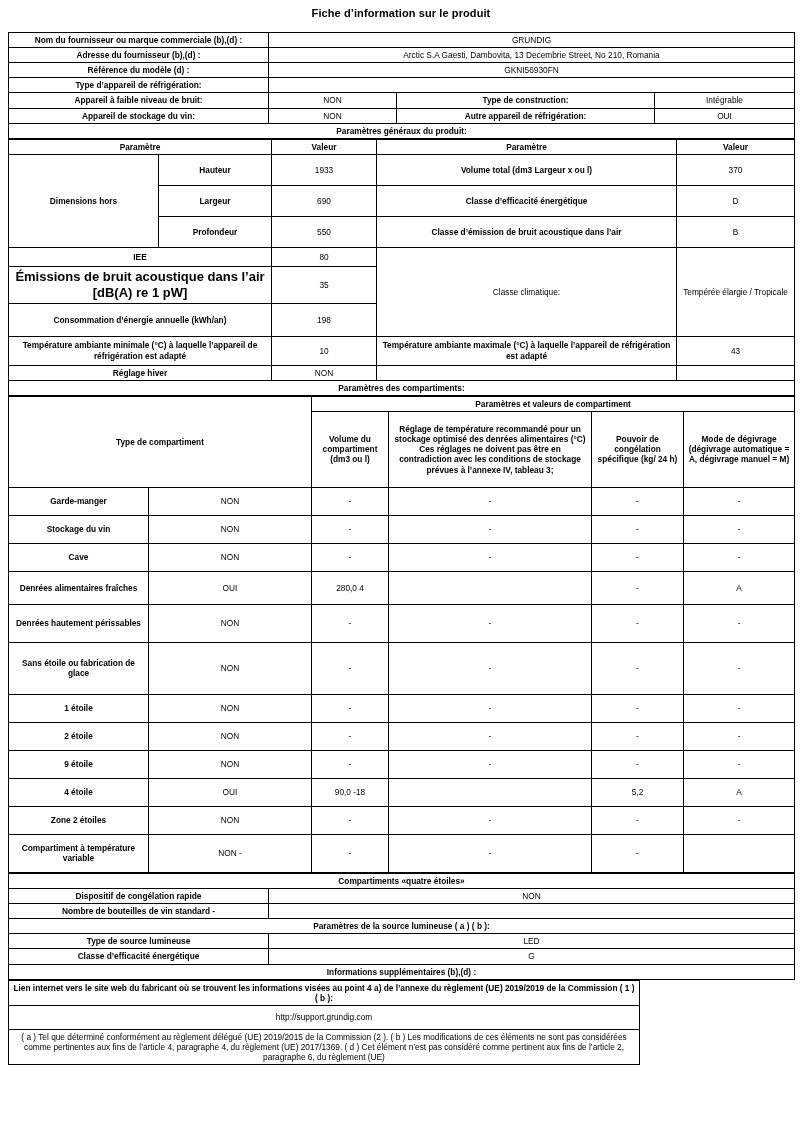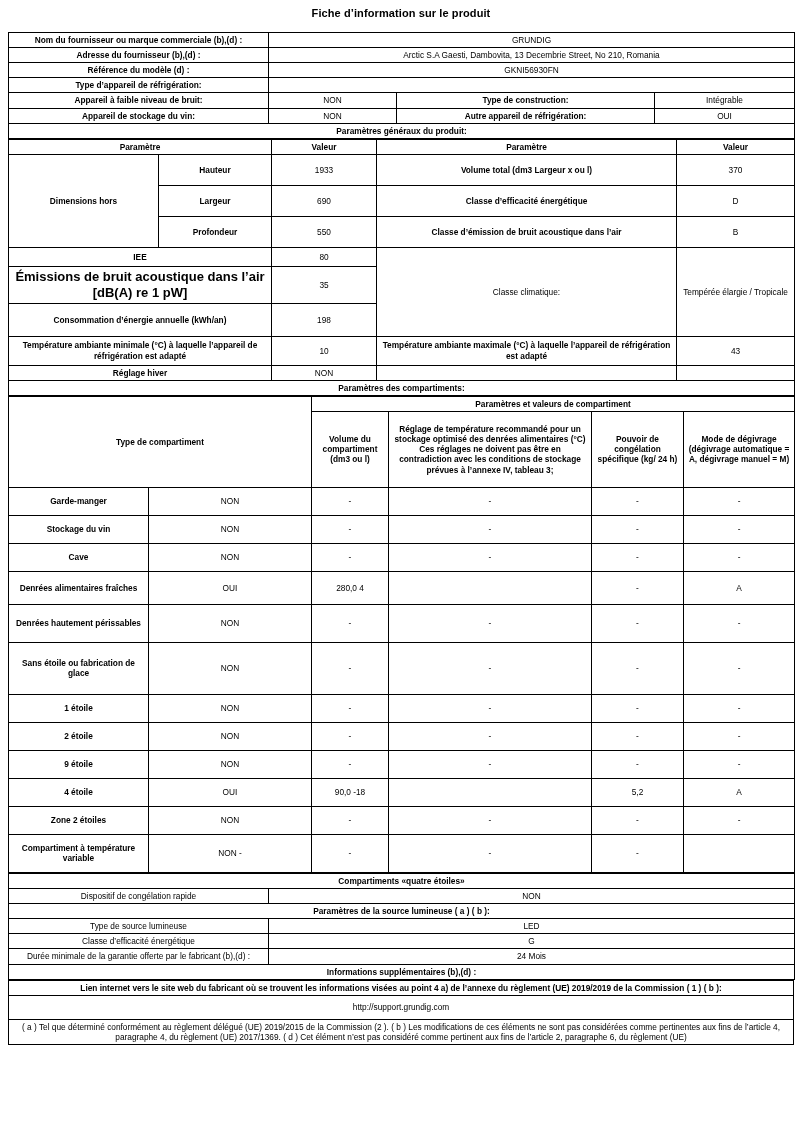--- a/index.html
+++ b/index.html
@@ -22,38 +22,38 @@
   }
   .doc-title {
     text-align: center;
     font-size: 11px;
     font-weight: bold;
     padding-top: 7px;
     padding-bottom: 13px;
     letter-spacing: 0.1px;
   }
   table.sheet {
-    width: 786px;
+    width: 632px;
     border-collapse: collapse;
     table-layout: fixed;
   }
   table.sheet td {
     border: 1px solid #000000;
     font-size: 8.3px;
     padding: 2px 3px;
     vertical-align: middle;
     line-height: 1.22;
     text-align: center;
   }
   td.lbl {
     font-weight: bold;
     text-align: center;
   }
   td.lbl-left {
-    font-weight: normal;
+    font-weight: bold;
     text-align: left;
     padding-left: 4px;
   }
   td.val-left {
     text-align: left;
     padding-left: 4px;
   }
   td.section {
     font-weight: bold;
     text-align: left;
@@ -341,35 +341,35 @@
     </colgroup>
     <tbody>
       <tr>
         <td class="section" colspan="2">Compartiments «quatre étoiles»</td>
       </tr>
       <tr>
         <td class="lbl-left">Dispositif de congélation rapide</td>
         <td>NON</td>
       </tr>
       <tr>
+        <td class="lbl-left">Nombre de bouteilles de vin standard -</td>
+        <td></td>
+      </tr>
+      <tr>
         <td class="section" colspan="2">Paramètres de la source lumineuse ( a ) ( b ):</td>
       </tr>
       <tr>
         <td class="lbl-left">Type de source lumineuse</td>
         <td>LED</td>
       </tr>
       <tr>
         <td class="lbl-left">Classe d’efficacité énergétique</td>
         <td>G</td>
       </tr>
       <tr>
-        <td class="lbl-left">Durée minimale de la garantie offerte par le fabricant (b),(d) :</td>
-        <td>24 Mois</td>
-      </tr>
-      <tr>
         <td class="section" colspan="2">Informations supplémentaires (b),(d) :</td>
       </tr>
     </tbody>
   </table>
 
   <table class="sheet">
     <tbody>
       <tr>
         <td class="linkhead">Lien internet vers le site web du fabricant où se trouvent les informations visées au point 4 a) de l’annexe du règlement (UE) 2019/2019 de la Commission ( 1 ) ( b ):</td>
       </tr>

